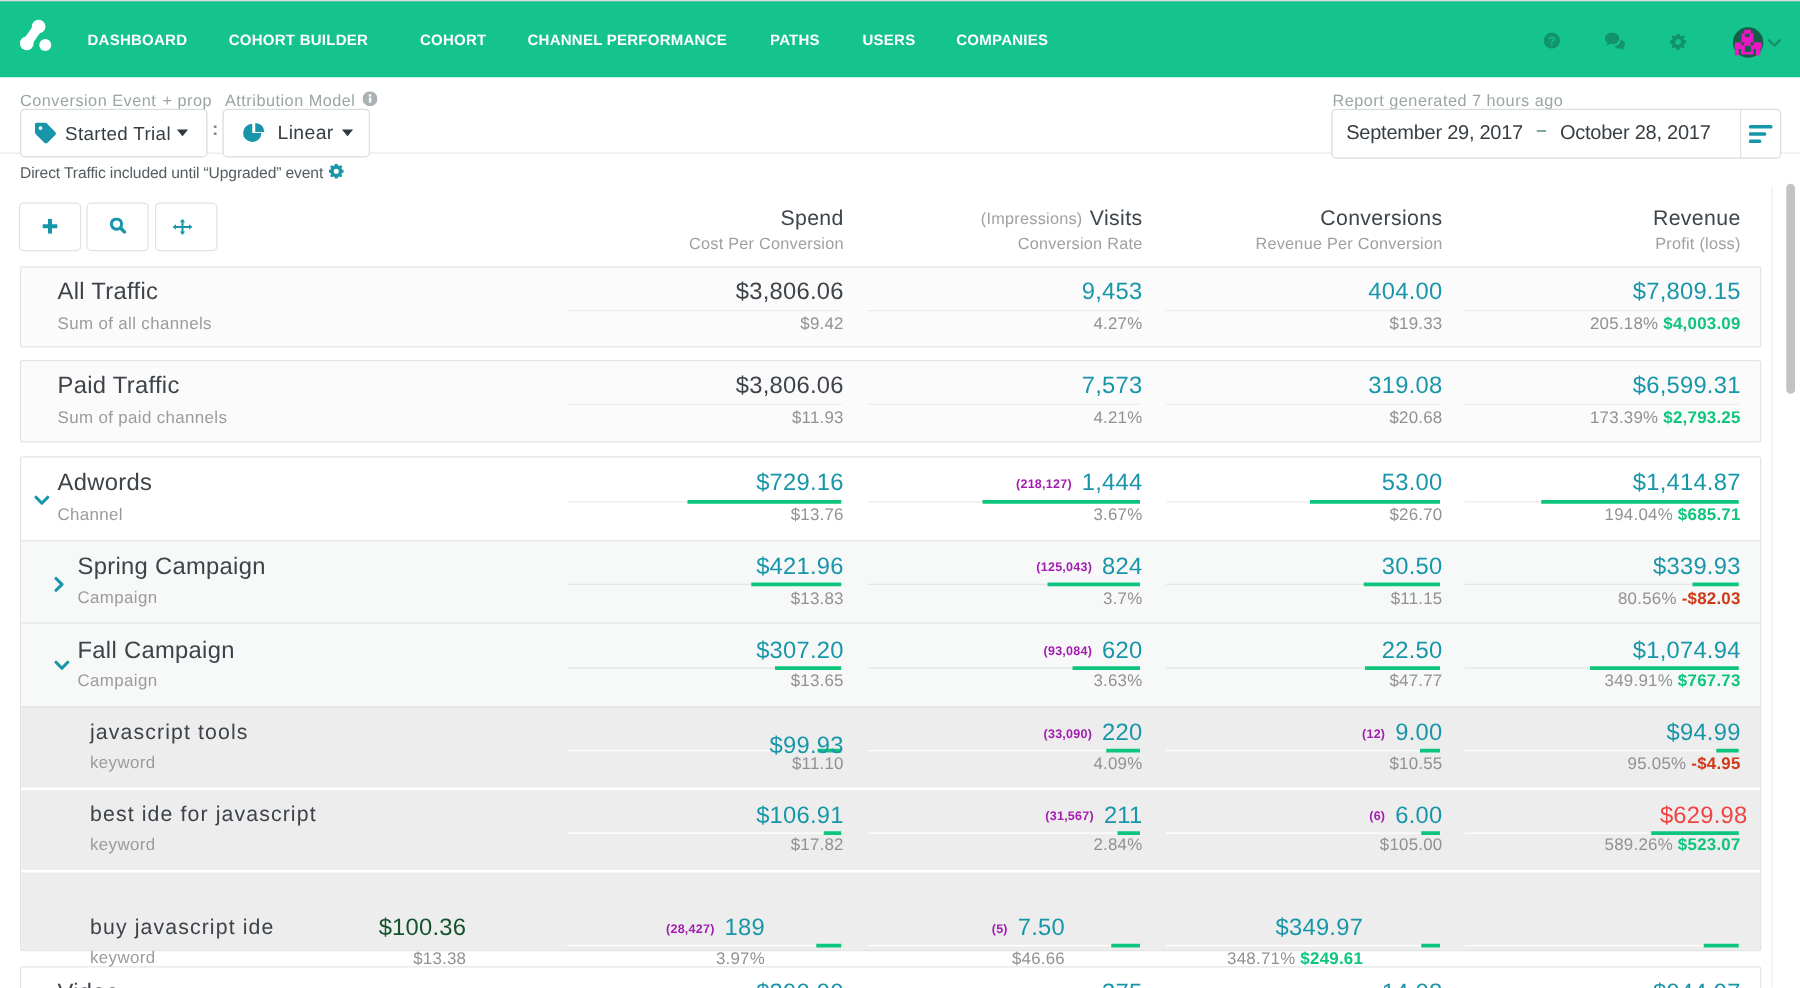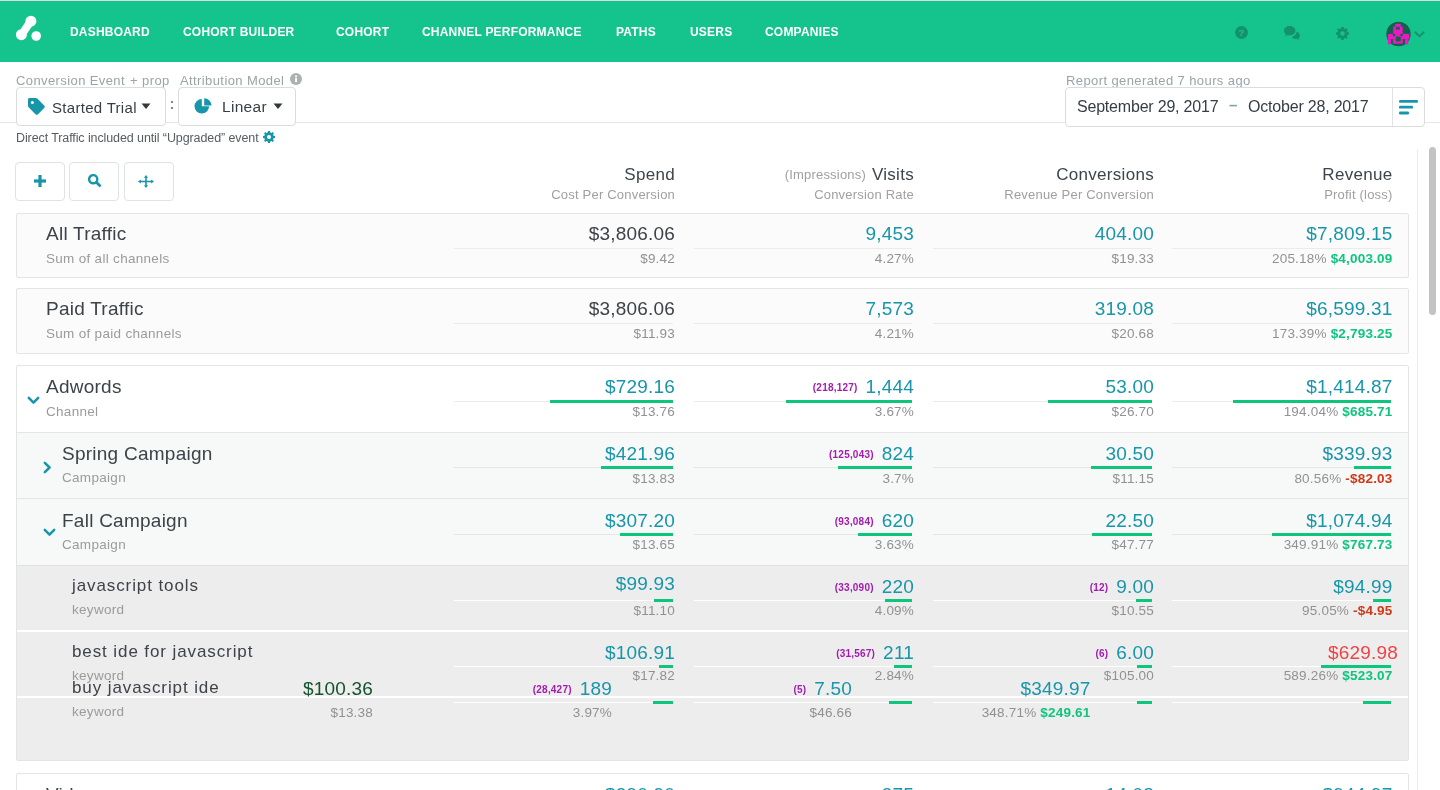--- a/index.html
+++ b/index.html
@@ -263,21 +263,21 @@
     <div class="ul" style="left:1172px;width:218.5px;top:35.5px;background:#e4e6e6"></div>
     <div class="bar" style="left:1271.5px;width:119px;top:34.5px"></div>
     <div class="mainnum" style="right:47.5px;top:11.5px;color:#1796a9">$1,074.94</div>
     <div class="subnum" style="right:47.5px;top:39.0px">349.91% <span style="color:#0ec57e;font-weight:bold">$767.73</span></div>
   </div>
 <div class="abs" style="left:0;top:565px;width:1440px;height:66px">
     <div class="rowtitle" style="left:72px;top:11px;font-size:17px;letter-spacing:0.9px">javascript tools</div>
     <div class="rowsub" style="left:72px;top:37px">keyword</div>
     <div class="ul" style="left:454px;width:218.5px;top:35px;background:#fff"></div>
     <div class="bar" style="left:653.5px;width:19px;top:34px"></div>
-    <div class="mainnum" style="right:765px;top:8px;color:#1796a9">$99.93</div>
+    <div class="mainnum" style="right:765px;top:21px;color:#1796a9">$99.93</div>
     <div class="subnum" style="right:765px;top:37.5px">$11.10</div>
     <div class="ul" style="left:693.5px;width:218.5px;top:35px;background:#fff"></div>
     <div class="bar" style="left:885.0px;width:27px;top:34px"></div>
     <div class="mainnum" style="right:526px;top:11px;color:#1796a9"><span class="paren">(33,090)</span>220</div>
     <div class="subnum" style="right:526px;top:37.5px">4.09%</div>
     <div class="ul" style="left:933px;width:218.5px;top:35px;background:#fff"></div>
     <div class="bar" style="left:1135.5px;width:16px;top:34px"></div>
     <div class="mainnum" style="right:286px;top:11px;color:#1796a9"><span class="paren">(12)</span>9.00</div>
     <div class="subnum" style="right:286px;top:37.5px">$10.55</div>
     <div class="ul" style="left:1172px;width:218.5px;top:35px;background:#fff"></div>
@@ -298,21 +298,21 @@
     <div class="subnum" style="right:526px;top:37.5px">2.84%</div>
     <div class="ul" style="left:933px;width:218.5px;top:35px;background:#fff"></div>
     <div class="bar" style="left:1136.5px;width:15px;top:34px"></div>
     <div class="mainnum" style="right:286px;top:11px;color:#1796a9"><span class="paren">(6)</span>6.00</div>
     <div class="subnum" style="right:286px;top:37.5px">$105.00</div>
     <div class="ul" style="left:1172px;width:218.5px;top:35px;background:#fff"></div>
     <div class="bar" style="left:1320.5px;width:70px;top:34px"></div>
     <div class="mainnum" style="right:42px;top:11px;color:#ef4444">$629.98</div>
     <div class="subnum" style="right:47.5px;top:37.5px">589.26% <span style="color:#0ec57e;font-weight:bold">$523.07</span></div>
   </div>
-<div class="abs" style="left:0;top:667px;width:1138px;height:66px">
+<div class="abs" style="left:0;top:721px;width:1138px;height:66px">
     <div class="rowtitle" style="left:72px;top:11px;font-size:17px;letter-spacing:0.9px">buy javascript ide</div>
     <div class="rowsub" style="left:72px;top:37px">keyword</div>
     <div class="ul" style="left:454px;width:218.5px;top:35px;background:#fff"></div>
     <div class="bar" style="left:652.5px;width:20px;top:34px"></div>
     <div class="mainnum" style="right:765px;top:11px;color:#14532d">$100.36</div>
     <div class="subnum" style="right:765px;top:37.5px">$13.38</div>
     <div class="ul" style="left:693.5px;width:218.5px;top:35px;background:#fff"></div>
     <div class="bar" style="left:889.0px;width:23px;top:34px"></div>
     <div class="mainnum" style="right:526px;top:11px;color:#1796a9"><span class="paren">(28,427)</span>189</div>
     <div class="subnum" style="right:526px;top:37.5px">3.97%</div>

